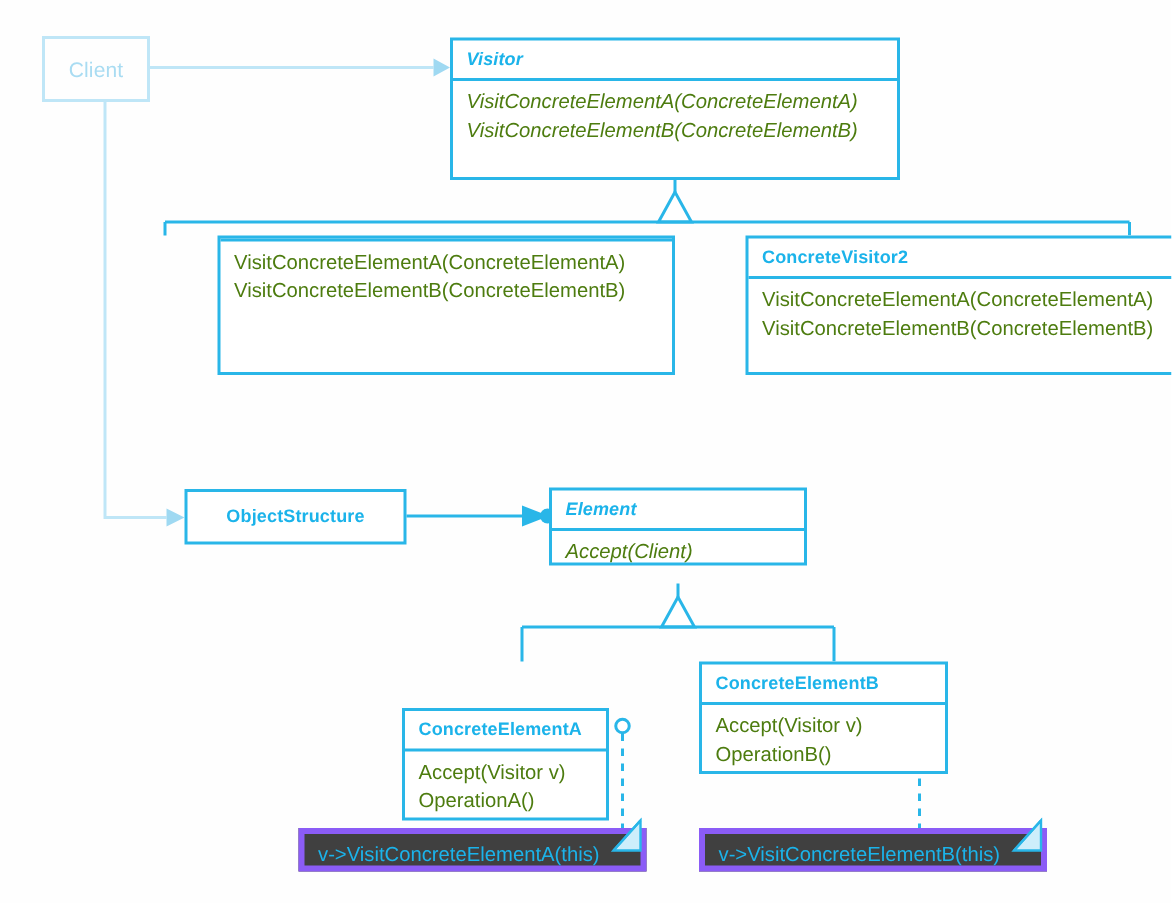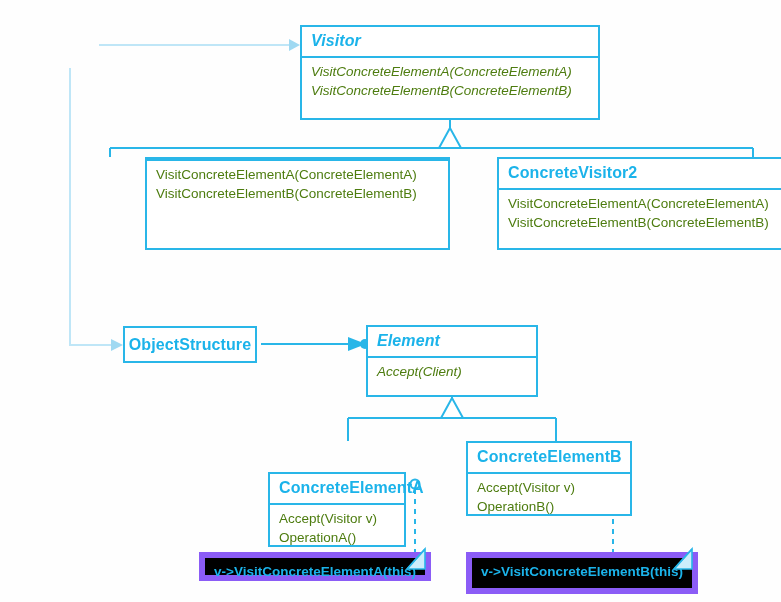--- a/index.html
+++ b/index.html
@@ -35,21 +35,21 @@
     z-index: 5;
   }
   .uml-box.faded {
     border: 2px solid #bfe6f7;
     background: transparent;
   }
   .uml-title {
     box-sizing: border-box;
     padding: 5px 9px 6px 9px;
     color: #1bb3ea;
-    font-size: 16px;
+    font-size: 12px;
     font-weight: bold;
     letter-spacing: 0.1px;
     white-space: nowrap;
   }
   .uml-title.abstract {
     font-style: italic;
   }
   .uml-title.centered {
     text-align: center;
     padding-left: 0;
@@ -76,24 +76,23 @@
     font-style: italic;
   }
   .member-row {
     position: relative;
   }
 
   
   .uml-note {
     position: absolute;
     box-sizing: border-box;
-    border: 6px solid #8b5cf6;
-    background: #000000;
+    border: 4px solid #8b5cf6;
+    background: #404040;
     z-index: 6;
-    font-weight: bold;
   }
   .uml-note-text {
     box-sizing: border-box;
     padding: 5px 8px 5px 9px;
     color: #1bb3ea;
     font-size: 13.5px;
     white-space: nowrap;
     line-height: 18px;
   }
   .note-fold {
@@ -149,20 +148,23 @@
       <circle cx="415" cy="484" r="4.5" fill="#ffffff" stroke="#29b6e8" stroke-width="2"></circle>
       <line x1="415" y1="489" x2="415" y2="552" stroke="#29b6e8" stroke-width="2" stroke-dasharray="5,5"></line>
     </g>
 
     <g>
       <circle cx="613" cy="484" r="4.5" fill="#ffffff" stroke="#29b6e8" stroke-width="2"></circle>
       <line x1="613" y1="489" x2="613" y2="552" stroke="#29b6e8" stroke-width="2" stroke-dasharray="5,5"></line>
     </g>
   </svg>
 
+  <div class="uml-box faded" style="left:28px; top:24px; width:72px; height:44px;">
+    <div class="uml-title faded-text centered" style="line-height:34px; padding-top:3px;">Client</div>
+  </div>
 
   <div class="uml-box" style="left:300px; top:25px; width:300px; height:95px;">
     <div class="uml-title abstract">Visitor</div>
     <div class="uml-sep"></div>
     <div class="uml-members abstract">
       <div class="member-row">VisitConcreteElementA(ConcreteElementA)</div>
       <div class="member-row">VisitConcreteElementB(ConcreteElementB)</div>
     </div>
   </div>
 
@@ -176,25 +178,25 @@
 
   <div class="uml-box" style="left:457px; top:157px; width:296px; height:93px;margin-left:40px;">
     <div class="uml-title">ConcreteVisitor2</div>
     <div class="uml-sep"></div>
     <div class="uml-members">
       <div class="member-row">VisitConcreteElementA(ConcreteElementA)</div>
       <div class="member-row">VisitConcreteElementB(ConcreteElementB)</div>
     </div>
   </div>
 
-  <div class="uml-box" style="left:123px; top:326px; width:134px; height:37px;">
+  <div class="uml-box" style="left:123px; top:326px; width:148px; height:37px;">
     <div class="uml-title centered" style="line-height:25px; padding-top:4px;">ObjectStructure</div>
   </div>
 
-  <div class="uml-box" style="left:366px; top:325px; width:172px; height:72px;">
+  <div class="uml-box" style="left:366px; top:325px; width:172px; height:52px;">
     <div class="uml-title abstract">Element</div>
     <div class="uml-sep"></div>
     <div class="uml-members abstract">
       <div class="member-row">Accept(Client)</div>
     </div>
   </div>
 
   <div class="uml-box" style="left:268px; top:441px; width:138px; height:75px;margin-top:31px;">
     <div class="uml-title">ConcreteElementA</div>
     <div class="uml-sep"></div>
@@ -214,21 +216,21 @@
   </div>
 
   <div class="uml-note" style="left:199px; top:552px; width:232px; height:29px;">
     <div class="uml-note-text">v-&gt;VisitConcreteElementA(this)</div>
     <svg class="note-fold" viewBox="0 0 24 24" xmlns="http://www.w3.org/2000/svg">
       <polygon points="4,22 22,2 22,22" fill="#cdeefb" stroke="#29b6e8" stroke-width="1.6"></polygon>
       <line x1="4" y1="22" x2="22" y2="2" stroke="#29b6e8" stroke-width="1.6"></line>
     </svg>
   </div>
 
-  <div class="uml-note" style="left:466px; top:552px; width:232px; height:42px;">
+  <div class="uml-note" style="left:466px; top:552px; width:232px; height:29px;">
     <div class="uml-note-text">v-&gt;VisitConcreteElementB(this)</div>
     <svg class="note-fold" viewBox="0 0 24 24" xmlns="http://www.w3.org/2000/svg">
       <polygon points="4,22 22,2 22,22" fill="#cdeefb" stroke="#29b6e8" stroke-width="1.6"></polygon>
       <line x1="4" y1="22" x2="22" y2="2" stroke="#29b6e8" stroke-width="1.6"></line>
     </svg>
   </div>
 
 </div>
 
 </body></html>

